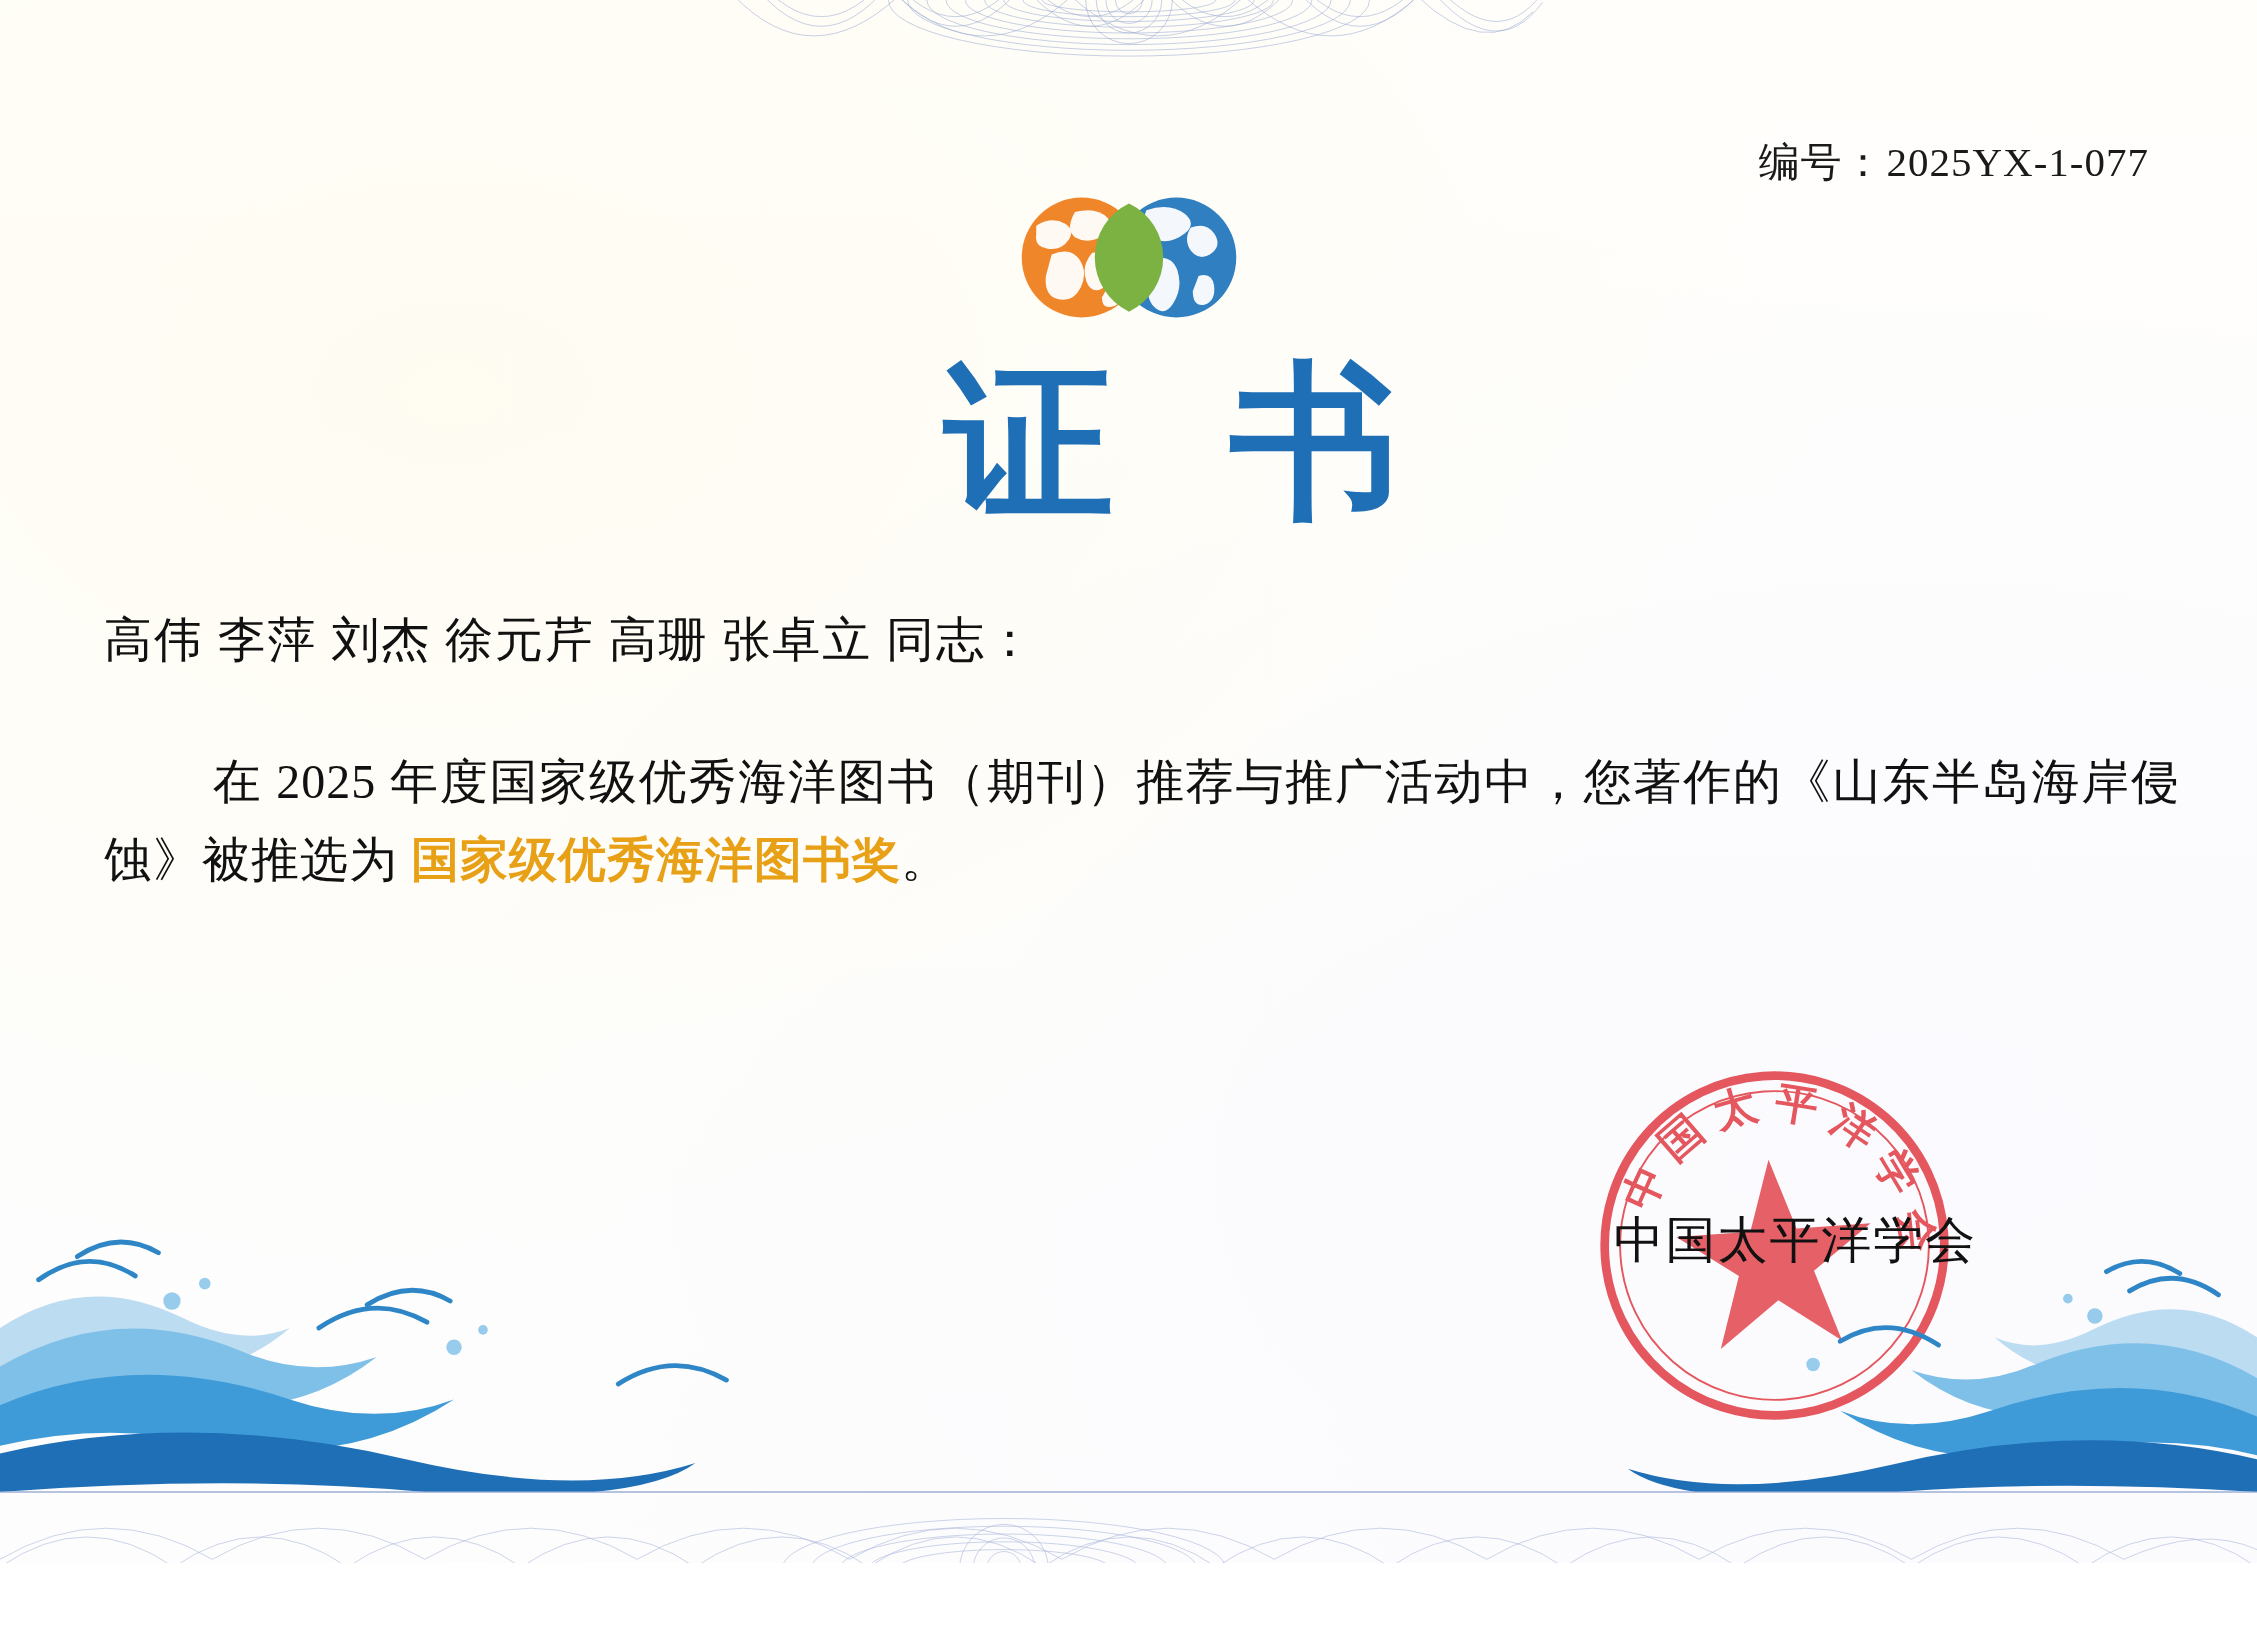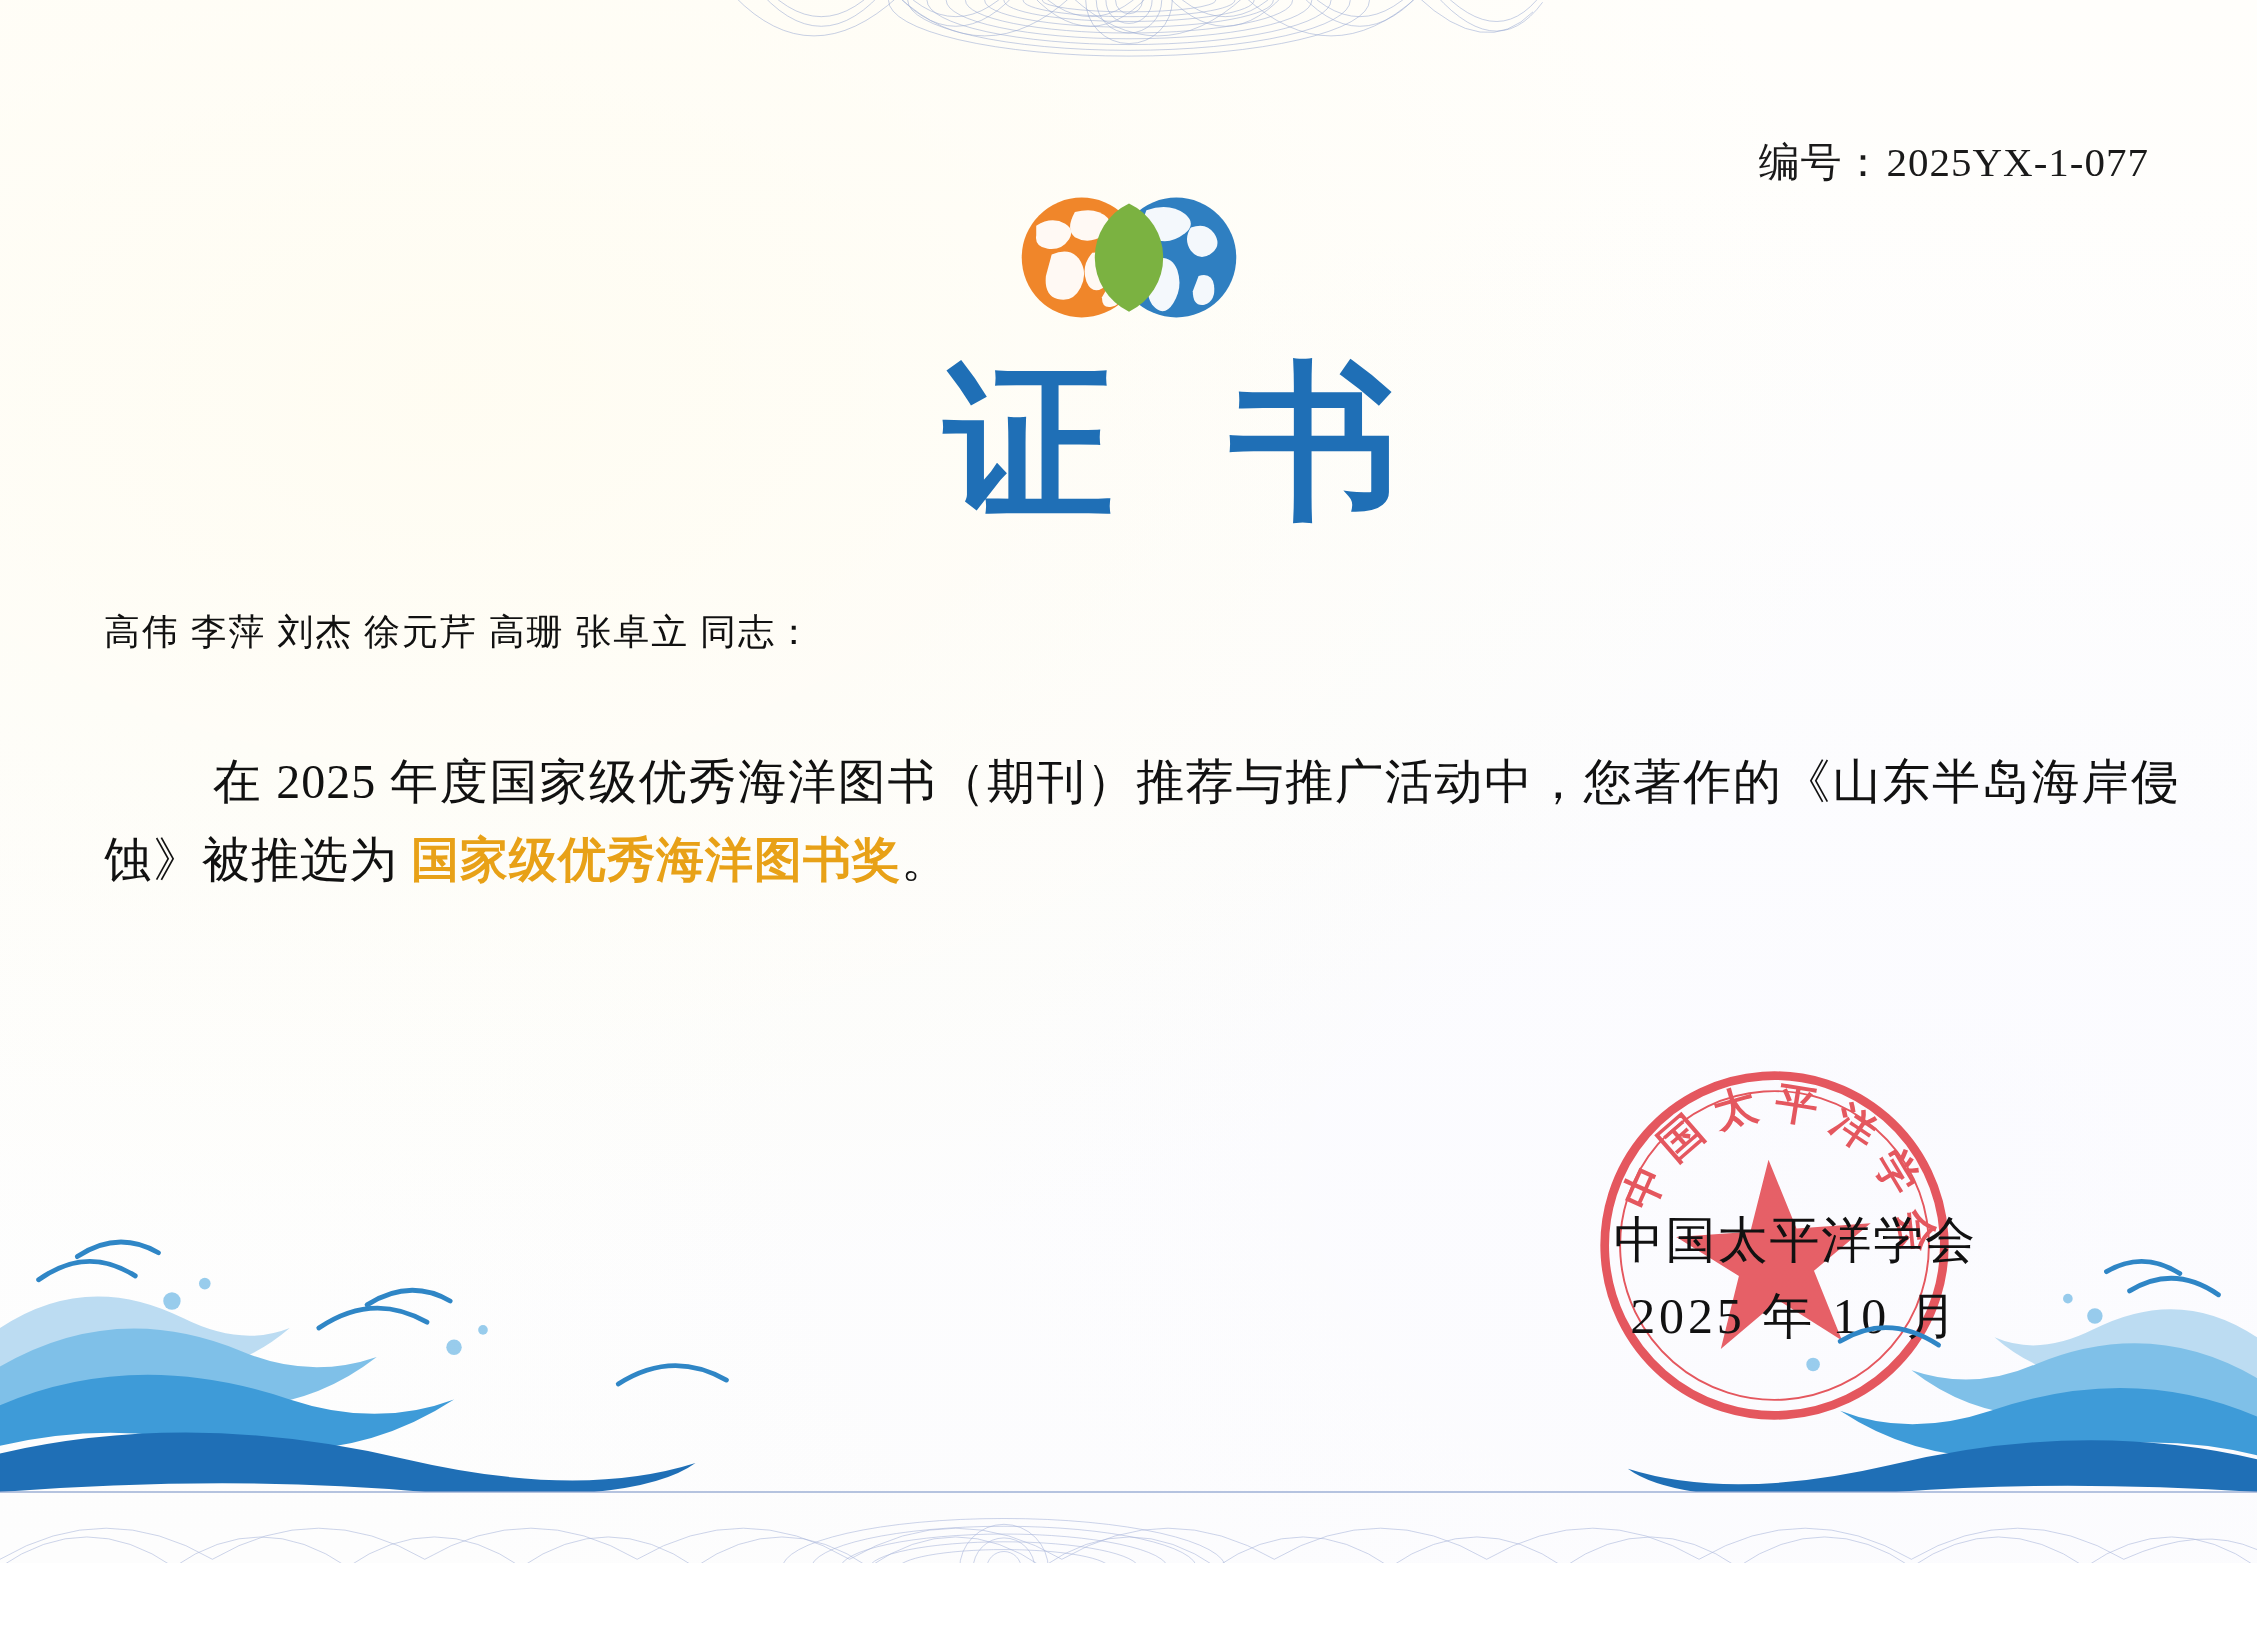--- a/index.html
+++ b/index.html
@@ -95,21 +95,21 @@
     text-indent: 116px;
     line-height: 1.1;
     padding-left: 43px;
   }
 
   
   .salutation {
     position: absolute;
     top: 608px;
     left: 104px;
-    font-size: 36px;
+    font-size: 48px;
     color: #111;
     letter-spacing: 1.9px;
     white-space: nowrap;
   }
   .body-text {
     position: absolute;
     top: 743px;
     left: 104px;
     width: 2076px;
     font-size: 48px;
@@ -248,21 +248,20 @@
       <text transform="rotate(-12 185 185)" x="185" y="52" text-anchor="middle">太</text>
       <text transform="rotate(13 185 185)" x="185" y="52" text-anchor="middle">平</text>
       <text transform="rotate(38 185 185)" x="185" y="52" text-anchor="middle">洋</text>
       <text transform="rotate(63 185 185)" x="185" y="52" text-anchor="middle">学</text>
       <text transform="rotate(88 185 185)" x="185" y="52" text-anchor="middle">会</text>
     </g>
   </svg>
 
   <div class="signature">
     <div class="sig-issuer">中国太平洋学会</div>
-    <div class="sig-date">2025 年 10 月</div>
   </div>
 
   <svg class="waves-left" viewBox="0 0 1000 340" preserveAspectRatio="none">
     <path d="M0 170 q90 -60 190 -10 q60 30 110 10 q-70 60 -160 40 Q60 196 0 215z" fill="#bcdcf2"></path>
     <path d="M0 210 q120 -70 250 -16 q70 30 140 6 q-90 70 -210 46 Q90 228 0 255z" fill="#7fc0e8"></path>
     <path d="M0 250 q140 -60 300 -6 q90 30 170 0 q-110 72 -250 46 Q110 266 0 292z" fill="#3e9bd8"></path>
     <path d="M0 300 q200 -46 420 6 q180 42 300 4 q-60 44 -280 30 Q240 322 0 340z" fill="#1f6fb6"></path>
     <g fill="none" stroke="#2f86c6" stroke-width="5" stroke-linecap="round">
       <path d="M40 120 q50 -36 100 -4"></path>
       <path d="M80 96 q42 -28 84 -4"></path>

